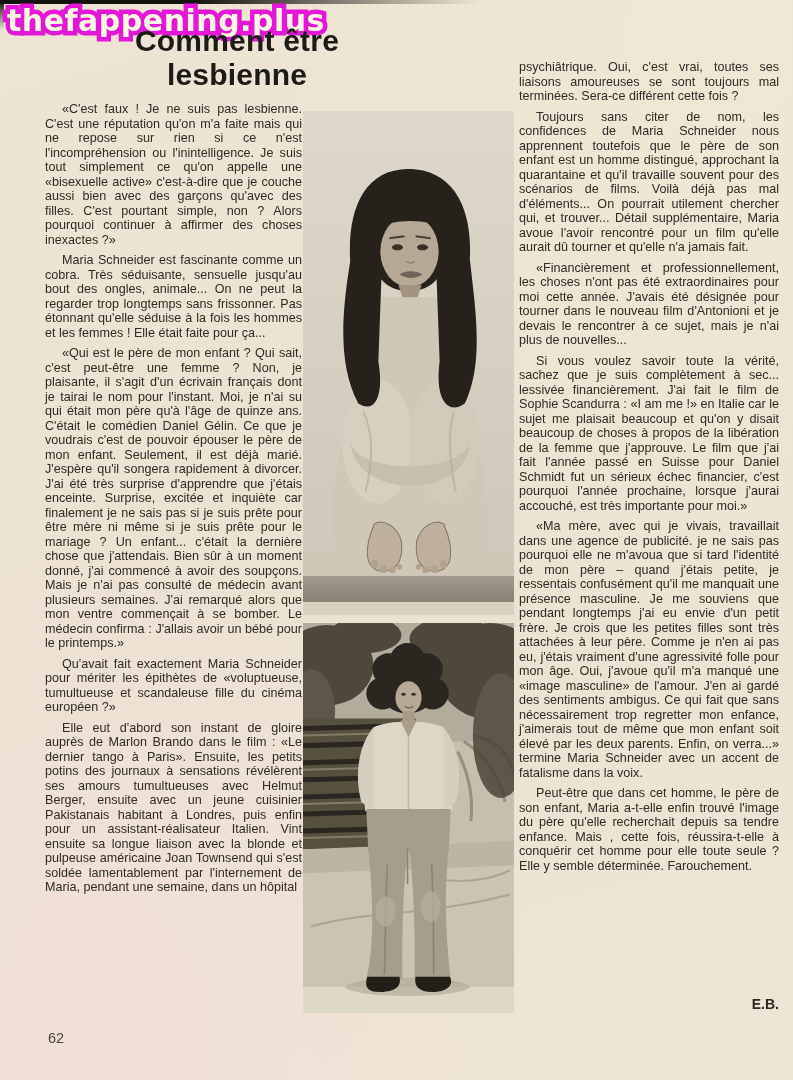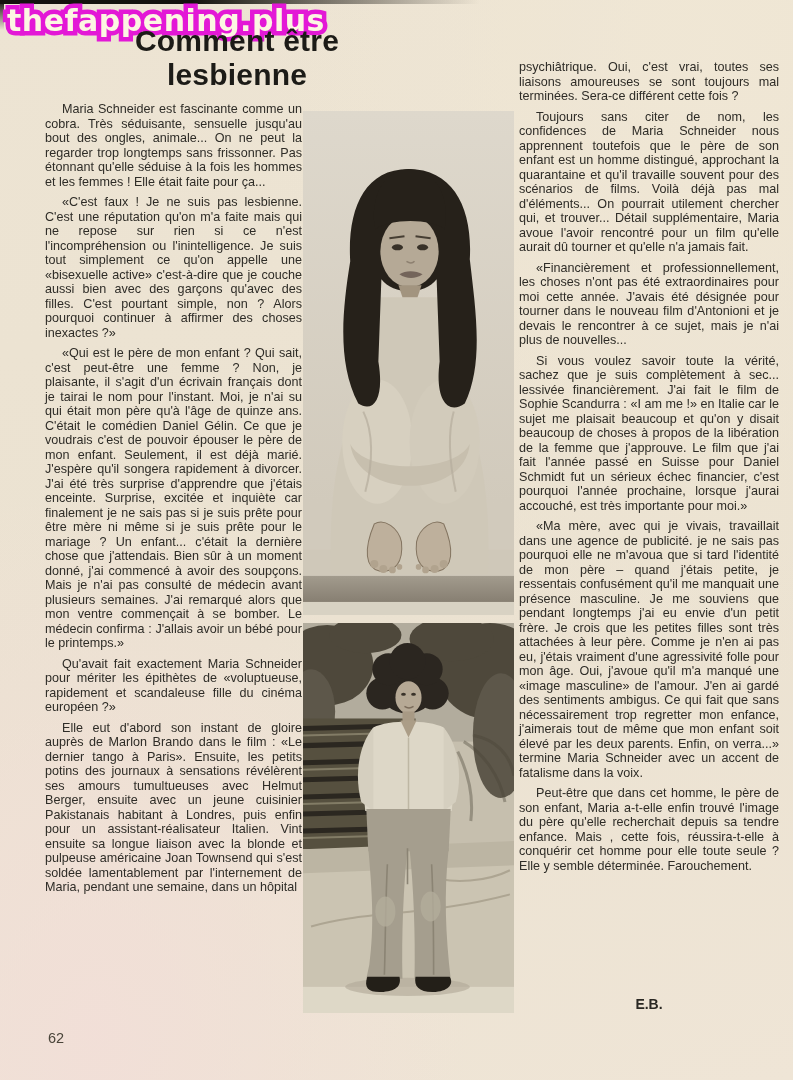--- a/index.html
+++ b/index.html
@@ -32,21 +32,21 @@
     position:absolute;left:61px;top:24px;width:352px;
     text-align:center;font-weight:bold;font-size:30px;line-height:34px;
     color:#1c1b17;letter-spacing:.2px;
   }
   .col{position:absolute;font-size:12.6px;line-height:14.5px;text-align:justify;}
   .col p{margin:0 0 6px 0;text-indent:17px;hyphens:auto;}
   .col p.noindent{text-indent:0;margin-top:40px;}
   .col-left{left:45px;top:102px;width:257px;}
   .col-right{left:519px;top:20px;width:260px;}
   .page-number{position:absolute;left:48px;top:1030px;font-size:14.5px;color:#494439;text-align:right;}
-  .signature{position:absolute;left:519px;top:996px;width:260px;text-align:center;
+  .signature{position:absolute;left:519px;top:996px;width:260px;text-align:right;
     font-weight:bold;font-size:14px;color:#2a2823;}
   .photo{position:absolute;left:303px;width:211px;overflow:hidden;}
   .photo svg{display:block;width:100%;height:100%;}
   .photo-1{top:111px;height:504px;}
   .photo-2{top:623px;height:390px;}
 </style>
 </head>
 <body>
 
 <div class="page">
@@ -54,24 +54,24 @@
   <div class="scan-top"></div>
   <div class="scan-corner"></div>
 
   <div class="watermark">thefappening.plus</div>
 
   <div class="title">
     <div>Comment être lesbienne</div>
   </div>
 
   <div class="col col-left">
+    <p>«C'est faux ! Je ne suis pas lesbienne. C'est une réputation qu'on m'a faite mais qui ne repose sur rien si ce n'est l'incompréhension ou l'inintelligence. Je suis tout simplement ce qu'on appelle une «bisexuelle active» c'est-à-dire que je couche aussi bien avec des garçons qu'avec des filles. C'est pourtant simple, non ? Alors pourquoi continuer à affirmer des choses inexactes ?»</p>
     <p>Maria Schneider est fascinante comme un cobra. Très séduisante, sensuelle jusqu'au bout des ongles, animale... On ne peut la regarder trop longtemps sans frissonner. Pas étonnant qu'elle séduise à la fois les hommes et les femmes ! Elle était faite pour ça...</p>
-    <p>«C'est faux ! Je ne suis pas lesbienne. C'est une réputation qu'on m'a faite mais qui ne repose sur rien si ce n'est l'incompréhension ou l'inintelligence. Je suis tout simplement ce qu'on appelle une «bisexuelle active» c'est-à-dire que je couche aussi bien avec des garçons qu'avec des filles. C'est pourtant simple, non ? Alors pourquoi continuer à affirmer des choses inexactes ?»</p>
     <p>«Qui est le père de mon enfant ? Qui sait, c'est peut-être une femme ? Non, je plaisante, il s'agit d'un écrivain français dont je tairai le nom pour l'instant. Moi, je n'ai su qui était mon père qu'à l'âge de quinze ans. C'était le comédien Daniel Gélin. Ce que je voudrais c'est de pouvoir épouser le père de mon enfant. Seulement, il est déjà marié. J'espère qu'il songera rapidement à divorcer. J'ai été très surprise d'apprendre que j'étais enceinte. Surprise, excitée et inquiète car finalement je ne sais pas si je suis prête pour être mère ni même si je suis prête pour le mariage ? Un enfant... c'était la dernière chose que j'attendais. Bien sûr à un moment donné, j'ai commencé à avoir des soupçons. Mais je n'ai pas consulté de médecin avant plusieurs semaines. J'ai remarqué alors que mon ventre commençait à se bomber. Le médecin confirma : J'allais avoir un bébé pour le printemps.»</p>
-    <p>Qu'avait fait exactement Maria Schneider pour mériter les épithètes de «voluptueuse, rapidement et scandaleuse fille du cinéma européen ?»</p>
+    <p>Qu'avait fait exactement Maria Schneider pour mériter les épithètes de «voluptueuse, tumultueuse et scandaleuse fille du cinéma européen ?»</p>
     <p>Elle eut d'abord son instant de gloire auprès de Marlon Brando dans le film : «Le dernier tango à Paris». Ensuite, les petits potins des journaux à sensations révélèrent ses amours tumultueuses avec Helmut Berger, ensuite avec un jeune cuisinier Pakistanais habitant à Londres, puis enfin pour un assistant-réalisateur Italien. Vint ensuite sa longue liaison avec la blonde et pulpeuse américaine Joan Townsend qui s'est soldée lamentablement par l'internement de Maria, pendant une semaine, dans un hôpital</p>
   </div>
 
   <div class="col col-right">
     <p class="noindent">psychiâtrique. Oui, c'est vrai, toutes ses liaisons amoureuses se sont toujours mal terminées. Sera-ce différent cette fois ?</p>
     <p>Toujours sans citer de nom, les confidences de Maria Schneider nous apprennent toutefois que le père de son enfant est un homme distingué, approchant la quarantaine et qu'il travaille souvent pour des scénarios de films. Voilà déjà pas mal d'éléments... On pourrait utilement chercher qui, et trouver... Détail supplémentaire, Maria avoue l'avoir rencontré pour un film qu'elle aurait dû tourner et qu'elle n'a jamais fait.</p>
     <p>«Financièrement et professionnellement, les choses n'ont pas été extraordinaires pour moi cette année. J'avais été désignée pour tourner dans le nouveau film d'Antonioni et je devais le rencontrer à ce sujet, mais je n'ai plus de nouvelles...</p>
     <p>Si vous voulez savoir toute la vérité, sachez que je suis complètement à sec... lessivée financièrement. J'ai fait le film de Sophie Scandurra : «I am me !» en Italie car le sujet me plaisait beaucoup et qu'on y disait beaucoup de choses à propos de la libération de la femme que j'approuve. Le film que j'ai fait l'année passé en Suisse pour Daniel Schmidt fut un sérieux échec financier, c'est pourquoi l'année prochaine, lorsque j'aurai accouché, est très importante pour moi.»</p>
     <p>«Ma mère, avec qui je vivais, travaillait dans une agence de publicité. je ne sais pas pourquoi elle ne m'avoua que si tard l'identité de mon père – quand j'étais petite, je ressentais confusément qu'il me manquait une présence masculine. Je me souviens que pendant longtemps j'ai eu envie d'un petit frère. Je crois que les petites filles sont très attachées à leur père. Comme je n'en ai pas eu, j'étais vraiment d'une agressivité folle pour mon âge. Oui, j'avoue qu'il m'a manqué une «image masculine» de l'amour. J'en ai gardé des sentiments ambigus. Ce qui fait que sans nécessairement trop regretter mon enfance, j'aimerais tout de même que mon enfant soit élevé par les deux parents. Enfin, on verra...» termine Maria Schneider avec un accent de fatalisme dans la voix.</p>
     <p>Peut-être que dans cet homme, le père de son enfant, Maria a-t-elle enfin trouvé l'image du père qu'elle recherchait depuis sa tendre enfance. Mais , cette fois, réussira-t-elle à conquérir cet homme pour elle toute seule ? Elle y semble déterminée. Farouchement.</p>

